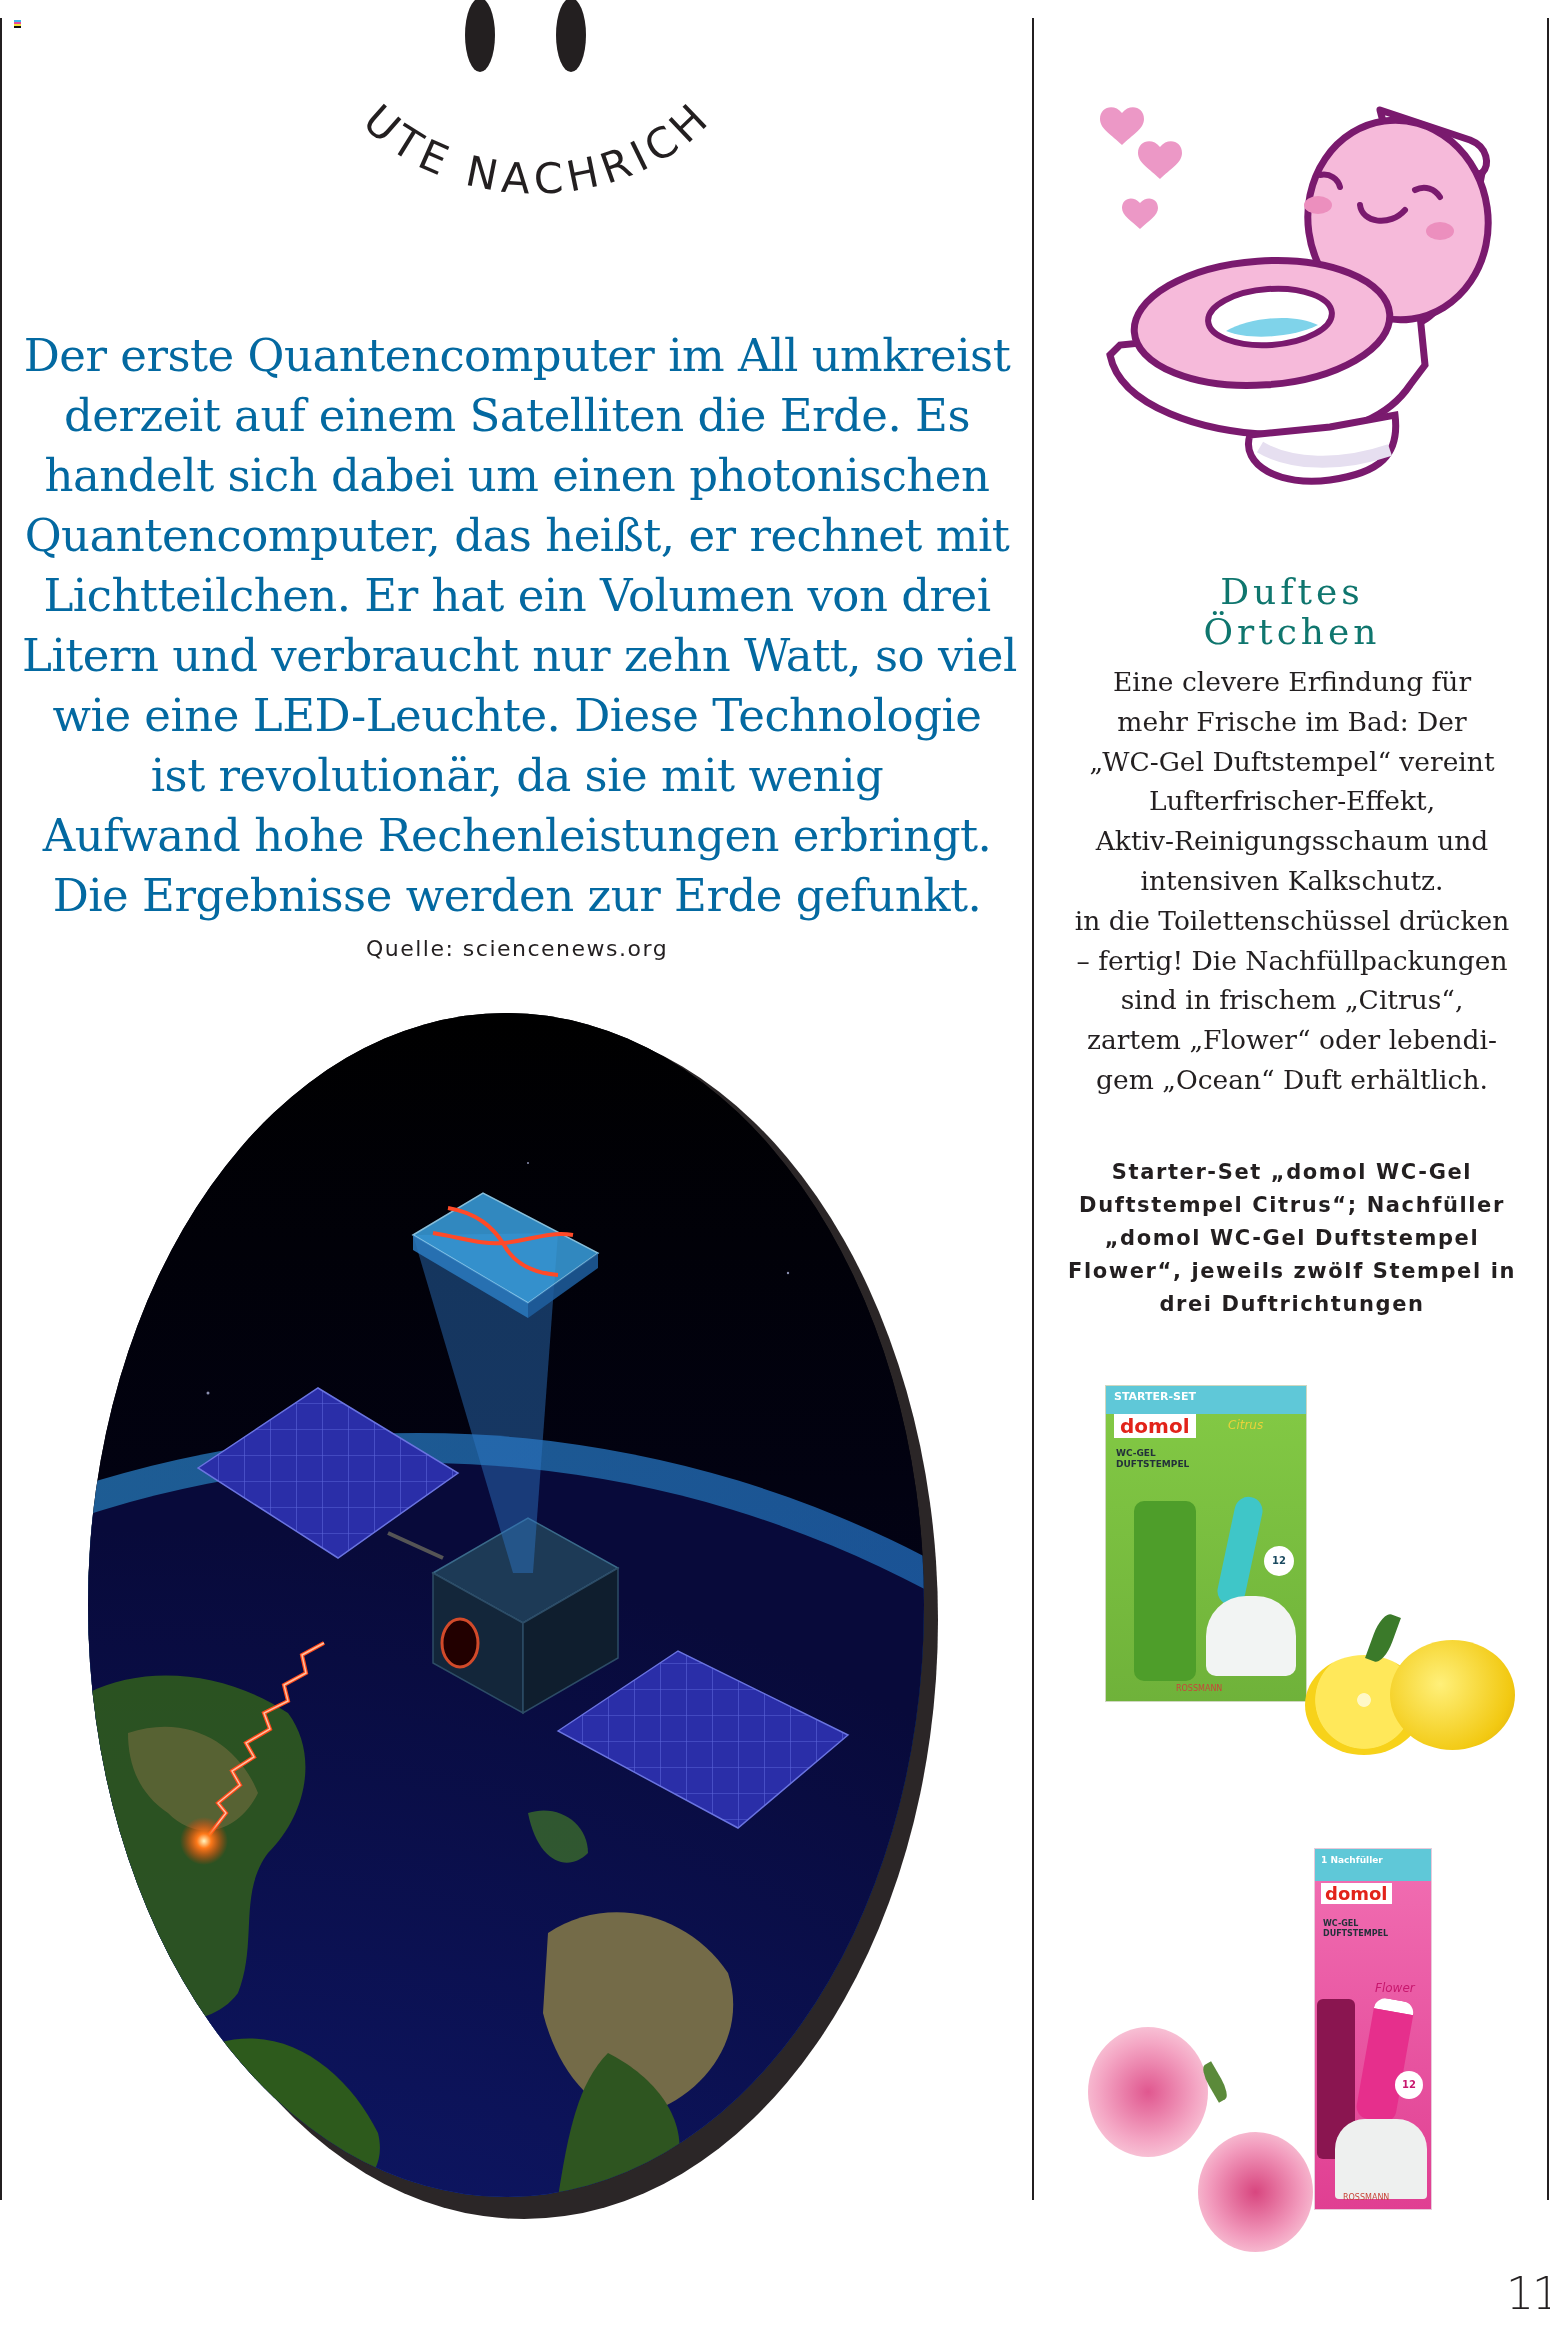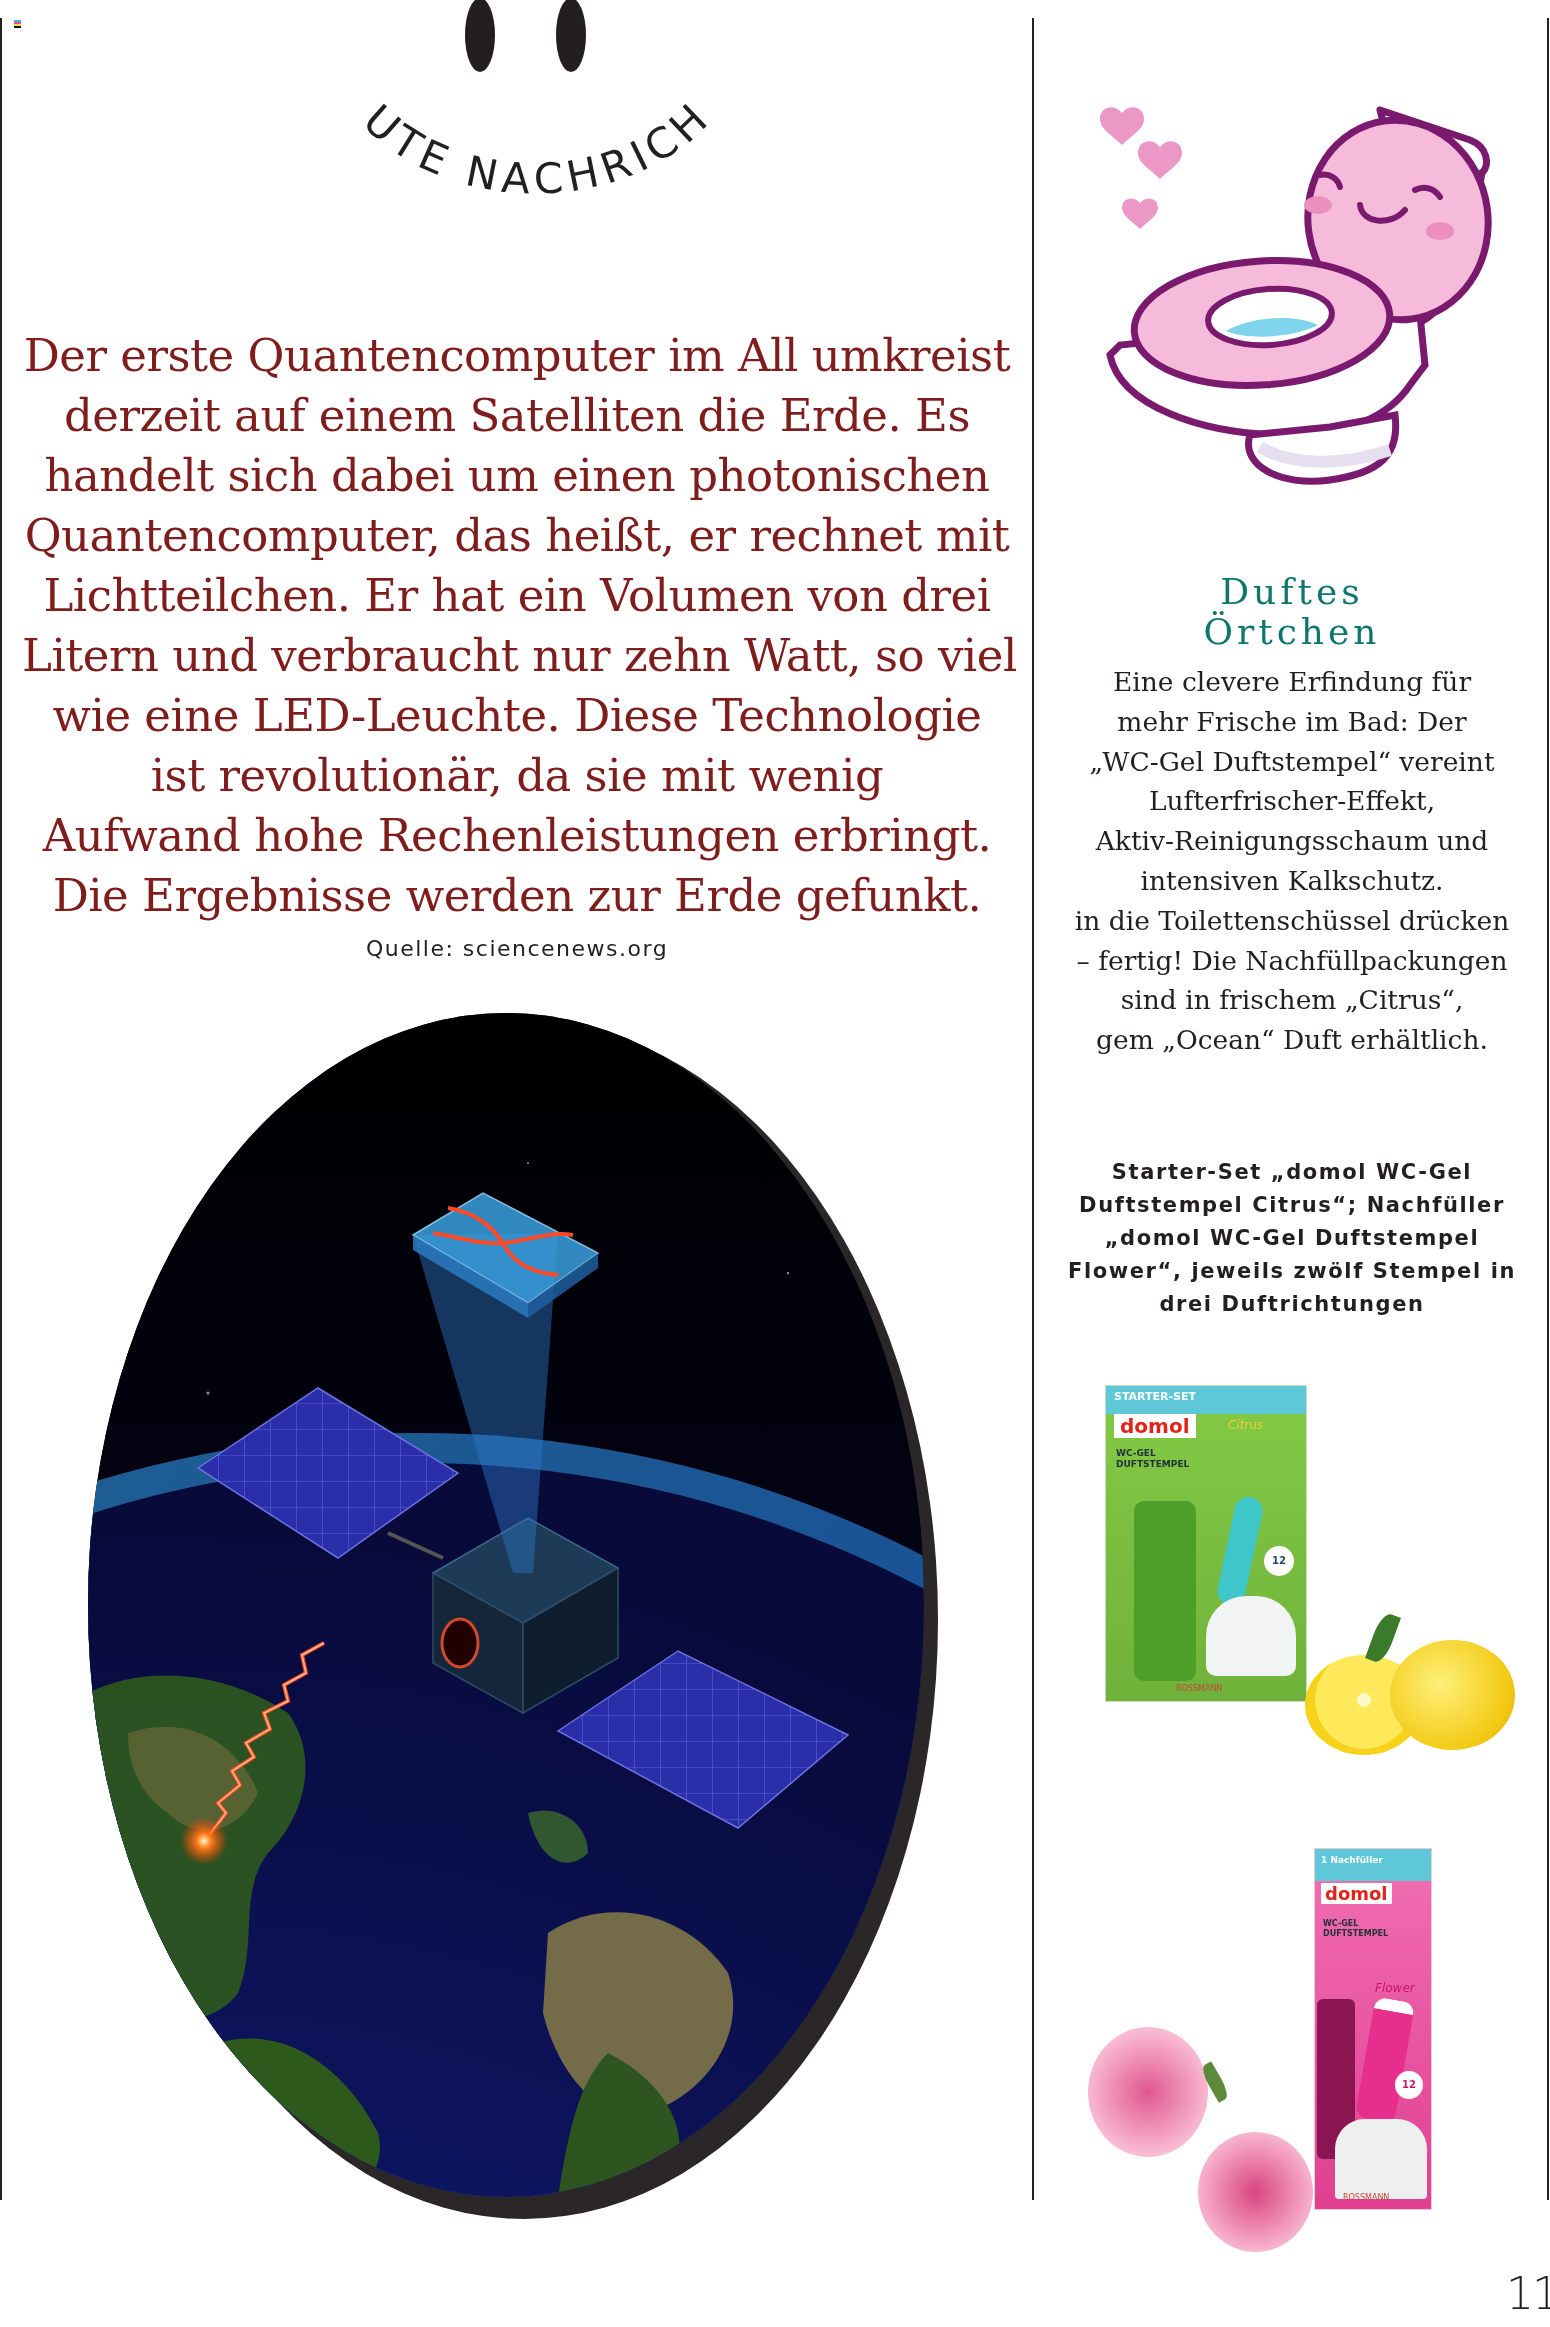--- a/index.html
+++ b/index.html
@@ -7,21 +7,21 @@
   .abs { position:absolute; }
   .vline { position:absolute; width:2px; background:#231f20; }
   .regmark { position:absolute; left:14px; top:20px; width:7px; }
   .regmark div { height:2px; }
   .eye { position:absolute; width:30px; height:74px; border-radius:50%; background:#231f20; }
   .arc-text { position:absolute; left:320px; top:90px; width:420px; height:240px; }
   .arc-text text { font-family:"DejaVu Sans", sans-serif; font-size:42px; fill:#231f20; letter-spacing:6px; }
   .main-text {
     position:absolute; left:22px; top:326px; width:990px;
     font-family:"DejaVu Serif", serif; font-size:45px; line-height:60px;
-    text-align:center; color:#7f1d1d; letter-spacing:-0.5px;
+    text-align:center; color:#0369a1; letter-spacing:-0.5px;
   }
   .main-text .ln { display:block; white-space:nowrap; }
   .source {
     position:absolute; left:22px; top:936px; width:990px; text-align:center;
     font-family:"DejaVu Sans", sans-serif; font-size:22px; letter-spacing:1.5px; color:#231f20;
   }
   .ellipse-wrap { position:absolute; left:88px; top:1013px; width:852px; height:1206px; }
   .ellipse-shadow { position:absolute; left:22px; top:8px; width:828px; height:1198px; border-radius:50%; background:#2b2627; }
   .ellipse-img { position:absolute; left:0; top:0; width:836px; height:1184px; border-radius:50%; overflow:hidden;
     background:#020208; }
@@ -190,20 +190,21 @@
 <div class="duftes-body" id="duftesBody">
     <span class="ln">Eine clevere Erfindung für</span>
     <span class="ln">mehr Frische im Bad: Der</span>
     <span class="ln">„WC-Gel Duftstempel“ vereint</span>
     <span class="ln">Lufterfrischer-Effekt,</span>
     <span class="ln">Aktiv-Reinigungsschaum und</span>
     <span class="ln">intensiven Kalkschutz.</span>
     <span class="ln">in die Toilettenschüssel drücken</span>
     <span class="ln">– fertig! Die Nachfüllpackungen</span>
     <span class="ln">sind in frischem „Citrus“,</span>
+    <span class="ln">zartem „Flower“ oder lebendi-</span>
     <span class="ln">gem „Ocean“ Duft erhältlich.</span>
   </div>
 <div class="duftes-caption" id="duftesCaption">
     <span class="ln">Starter-Set „domol WC-Gel</span>
     <span class="ln">Duftstempel Citrus“; Nachfüller</span>
     <span class="ln">„domol WC-Gel Duftstempel</span>
     <span class="ln">Flower“, jeweils zwölf Stempel in</span>
     <span class="ln">drei Duftrichtungen</span>
   </div>
 

